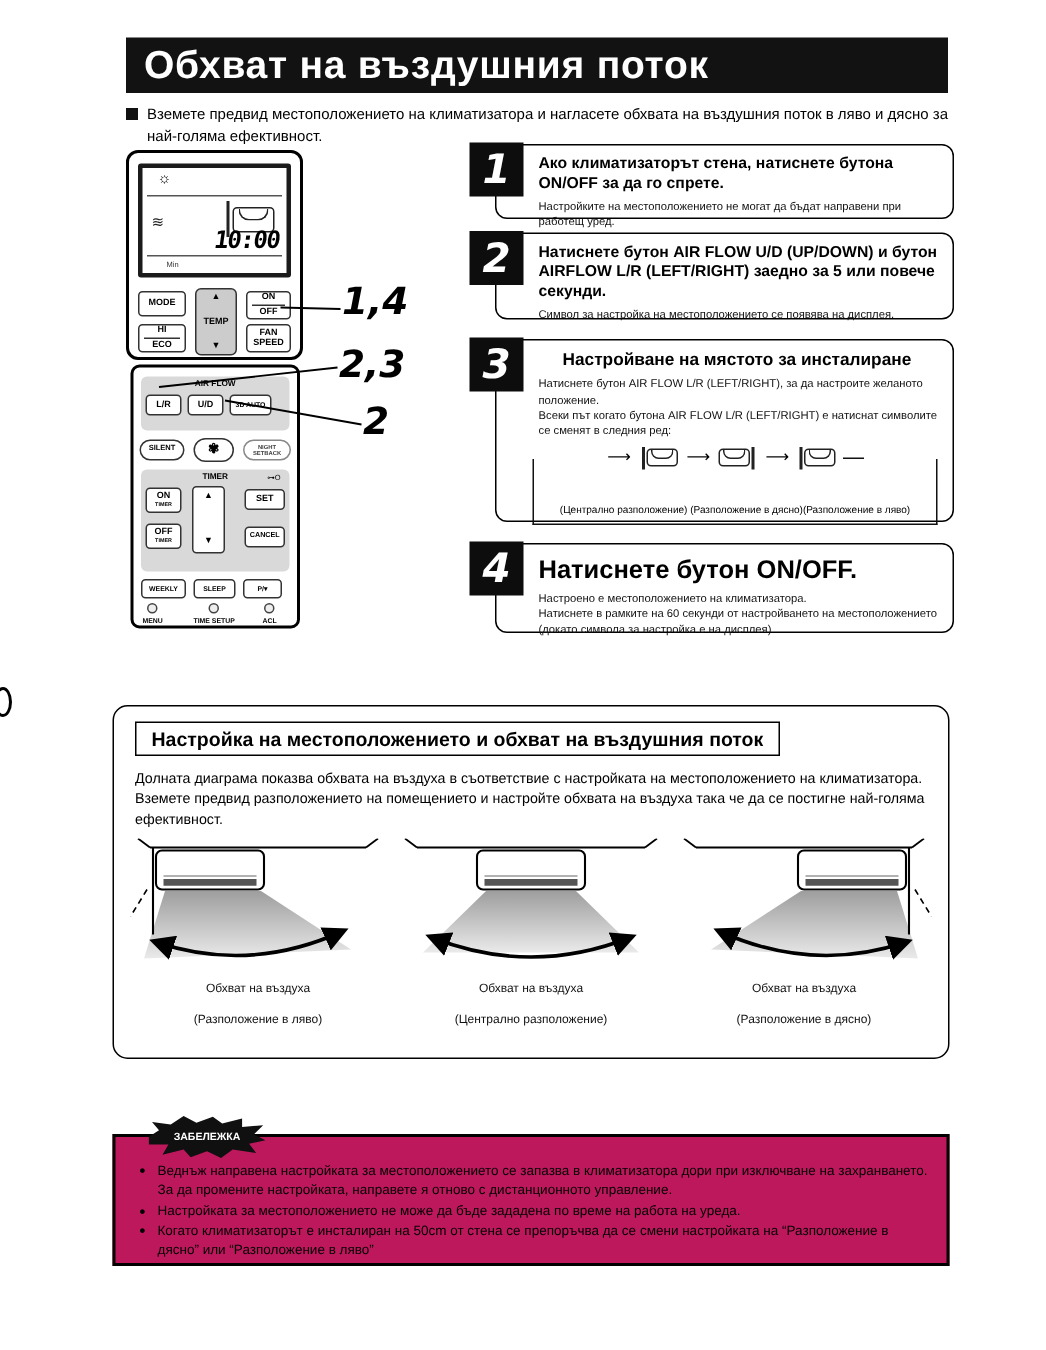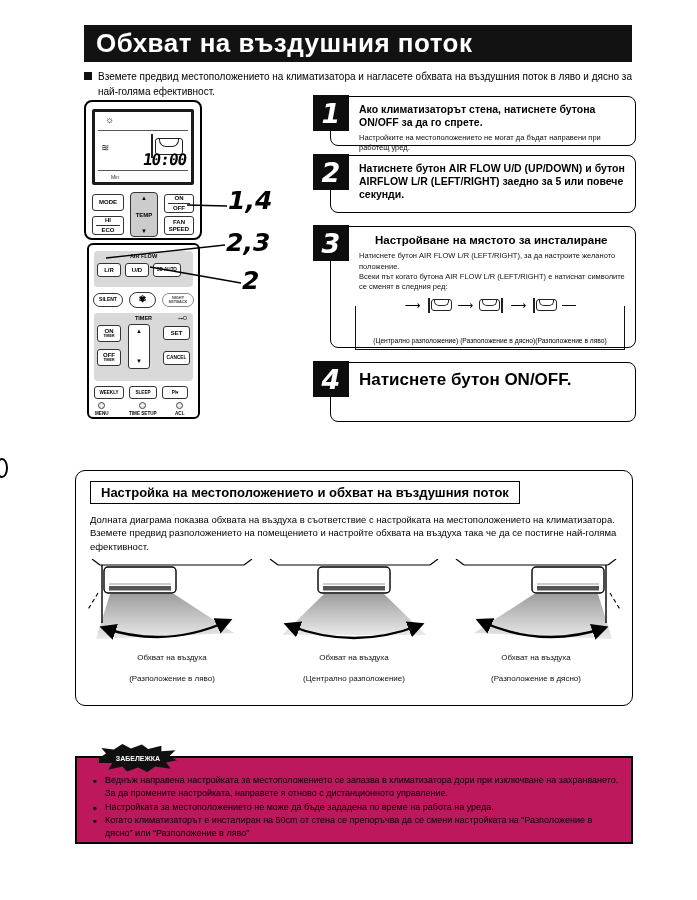--- a/index.html
+++ b/index.html
@@ -210,20 +210,21 @@
 
   <div class="step" style="top:96px; height:50px;">
     <div class="stepnum">1</div>
     <div class="tt">Ако климатизаторът стена, натиснете бутона ON/OFF за да го спрете.</div>
     <div class="bd">Настройките на местоположението не могат да бъдат направени при работещ уред.</div>
   </div>
 
   <div class="step" style="top:155px; height:58px;">
     <div class="stepnum">2</div>
     <div class="tt">Натиснете бутон AIR FLOW U/D (UP/DOWN) и бутон AIRFLOW L/R (LEFT/RIGHT) заедно за 5 или повече секунди.</div>
+    <div class="bd">Символ за настройка на местоположението се появява на дисплея.</div>
   </div>
 
   <div class="step" style="top:226px; height:122px;">
     <div class="stepnum">3</div>
     <div class="tt" style="font-size:11.5px;padding-left:16px;">Настройване на мястото за инсталиране</div>
     <div class="bd">Натиснете бутон AIR FLOW L/R (LEFT/RIGHT), за да настроите желаното положение.
 Всеки път когато бутона AIR FLOW L/R (LEFT/RIGHT) е натиснат символите се сменят в следния ред:</div>
     <div class="cycle">
       <div class="cycle-row">
         <span class="arr">⟶</span>
@@ -245,20 +246,22 @@
       </div>
       <div class="cycle-labels">
         <span>(Централно разположение)</span> <span>(Разположение в дясно)</span><span>(Разположение в ляво)</span>
       </div>
     </div>
   </div>
 
   <div class="step" style="top:362px; height:60px;">
     <div class="stepnum">4</div>
     <div class="tt" style="font-size:17px;">Натиснете бутон ON/OFF.</div>
+    <div class="bd">Настроено е местоположението на климатизатора.
+Натиснете в рамките на 60 секунди от настройването на местоположението (докато символа за настройка е на дисплея)</div>
   </div>
 
   <div class="possec">
     <div class="ptitle">Настройка на местоположението и обхват на въздушния поток</div>
     <div class="pbody">Долната диаграма показва обхвата на въздуха в съответствие с настройката на местоположението на климатизатора. Вземете предвид разположението на помещението и настройте обхвата на въздуха така че да се постигне най-голяма ефективност.</div>
     <div class="diagrow">
 
       <div class="diagram">
         <svg width="172" height="88">
           <defs>

